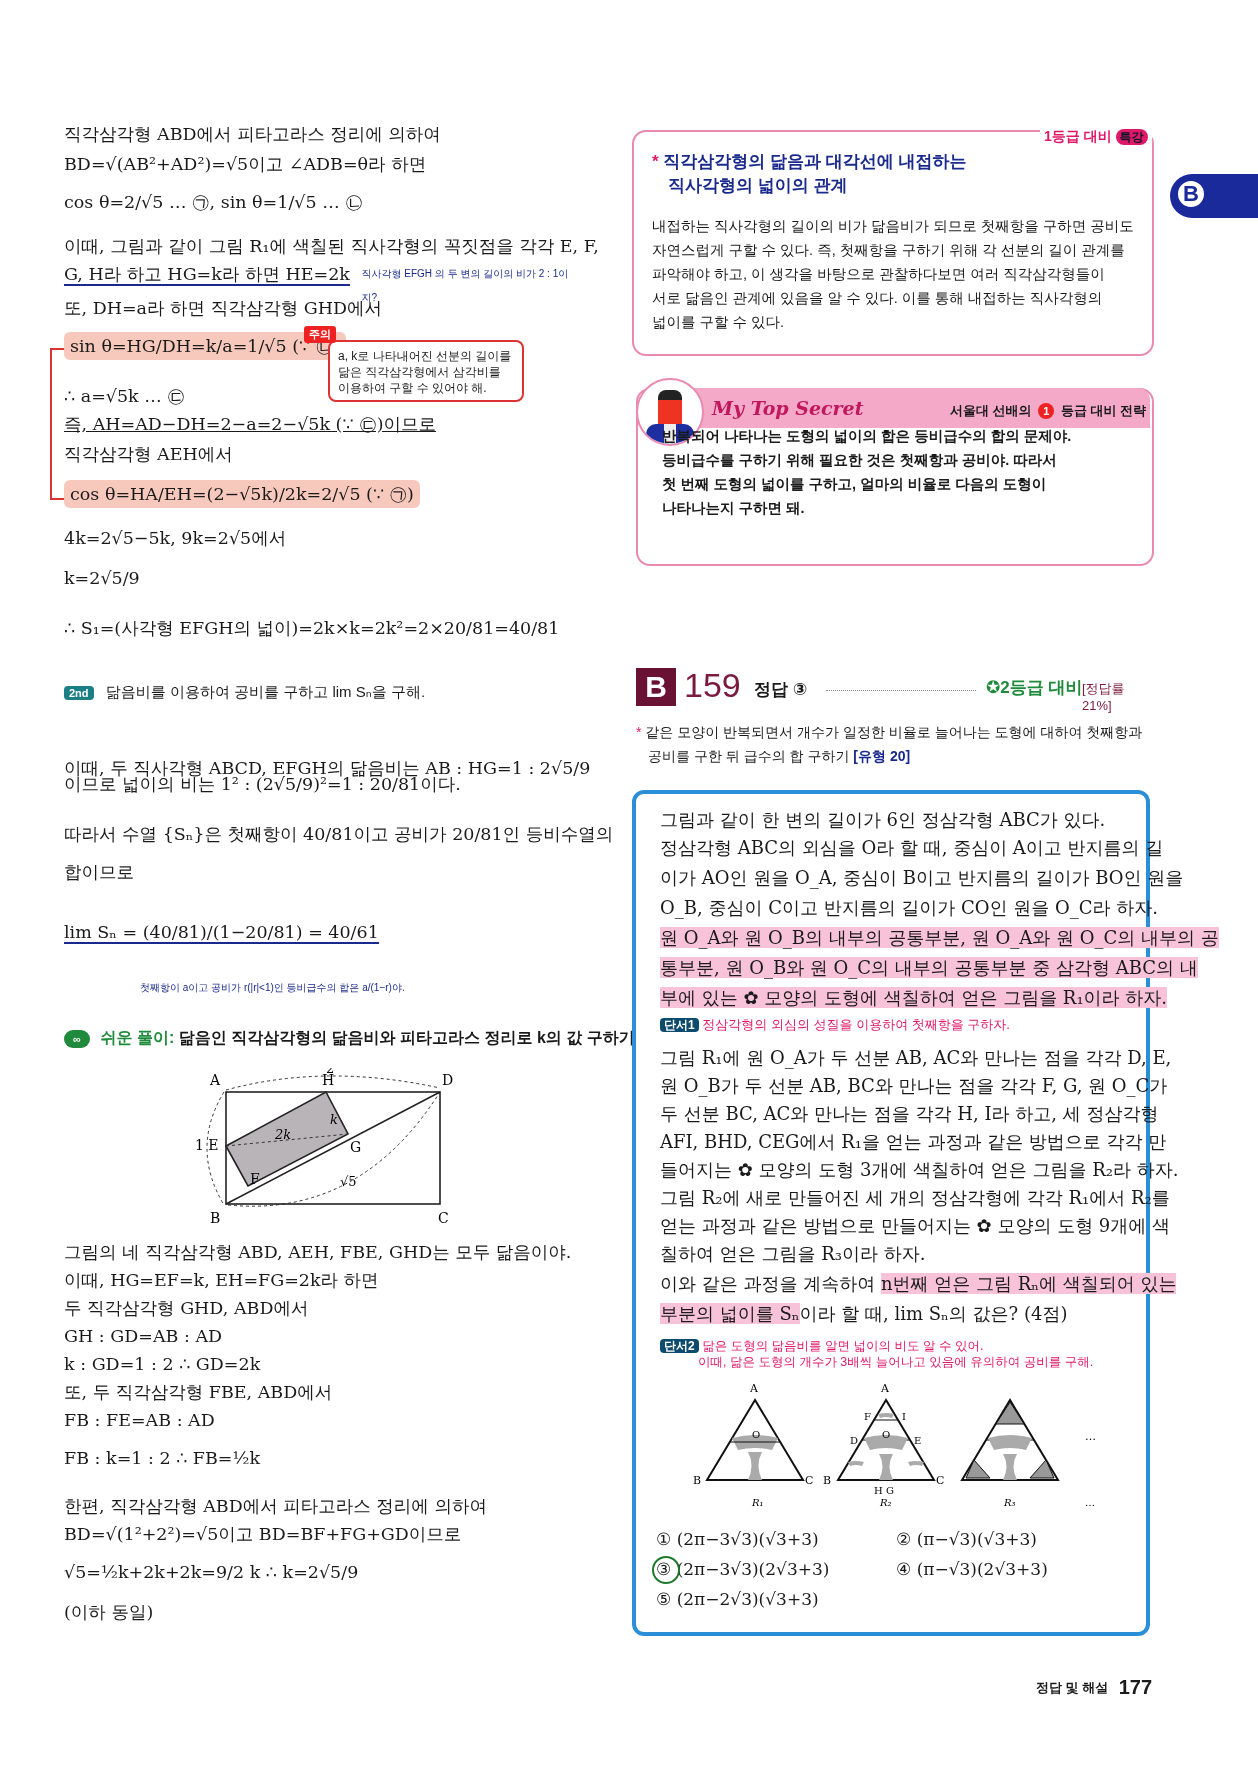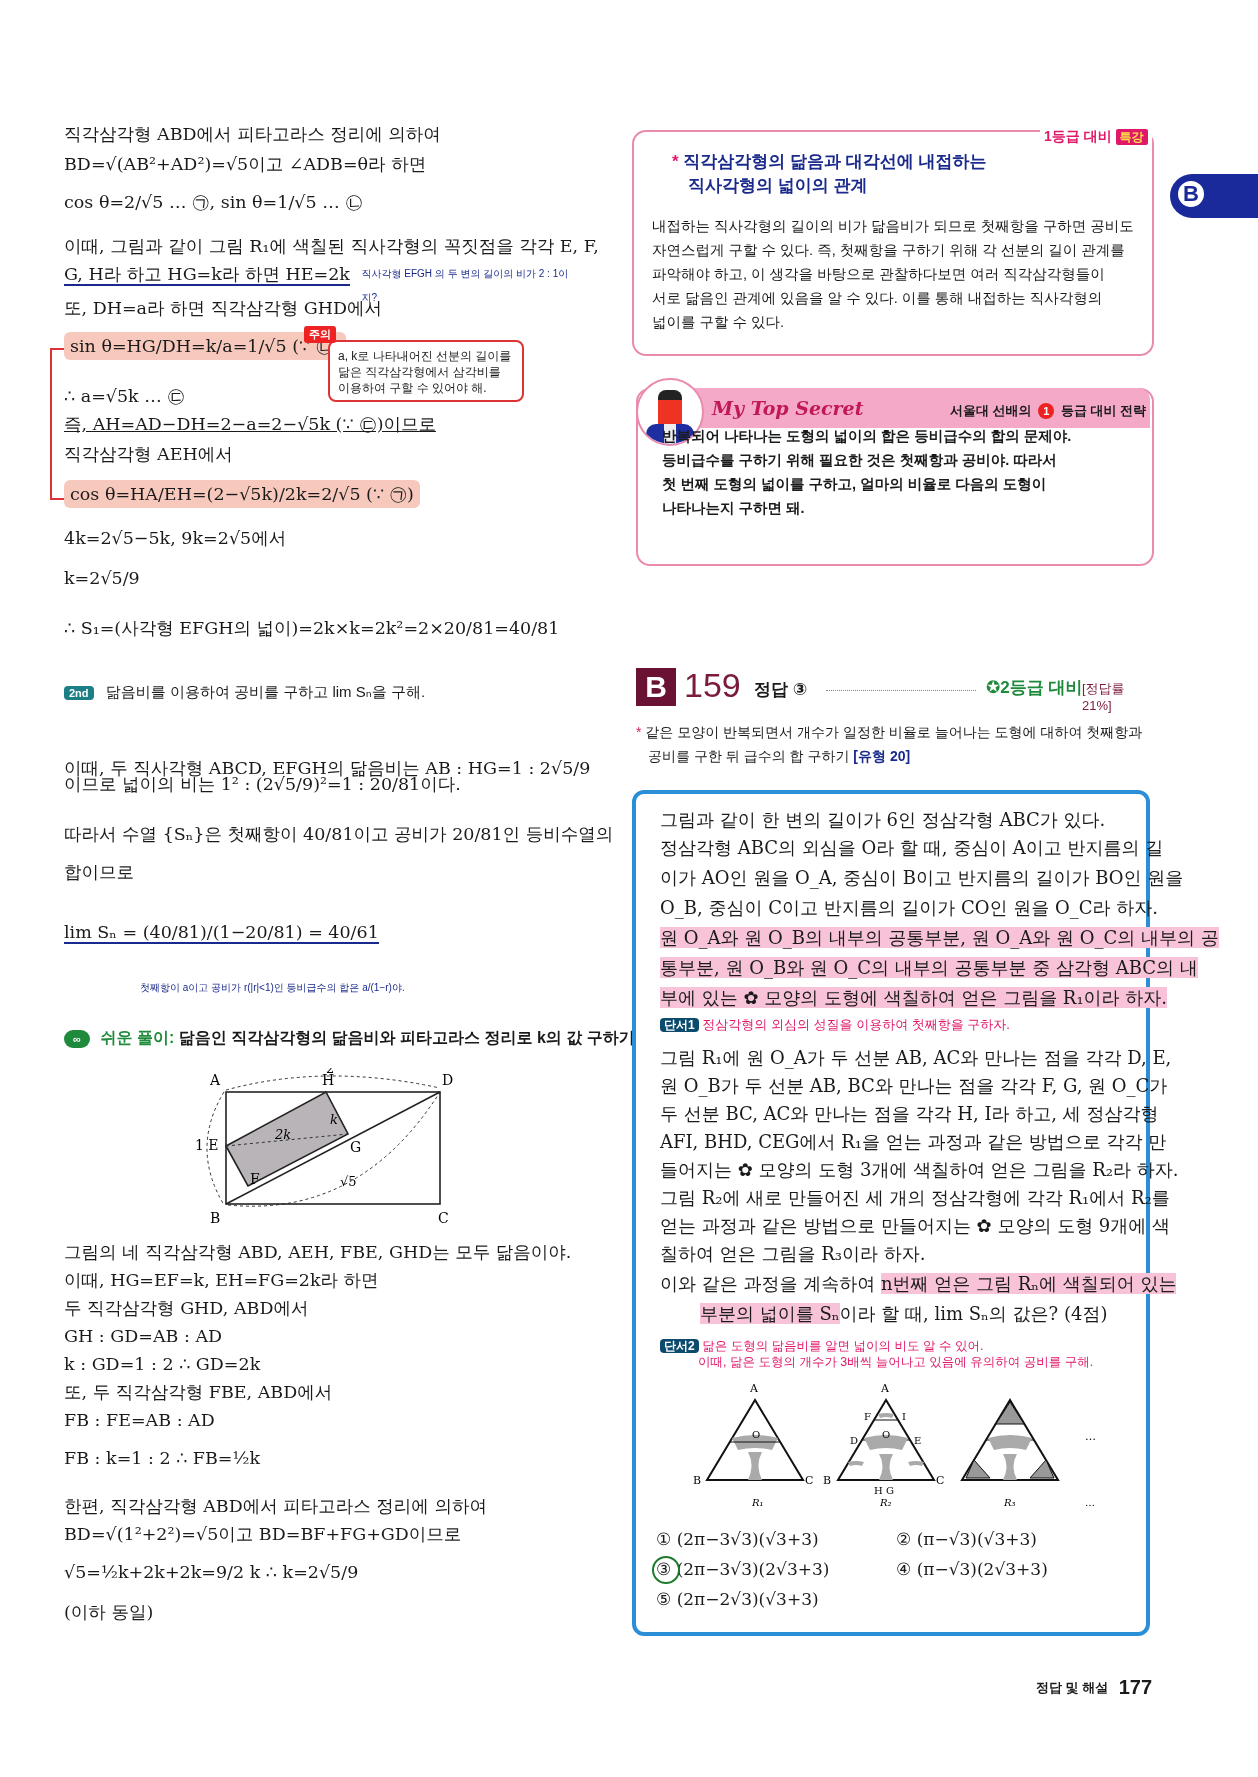--- a/index.html
+++ b/index.html
@@ -115,23 +115,23 @@
 
 <div style="position:absolute;left:1170px;top:174px;width:88px;height:44px;background:#1b2a9a;border-radius:22px 0 0 22px;">
   <div class="sans" style="position:absolute;left:5px;top:4px;width:32px;height:32px;border-radius:50%;background:#fff;border:3px solid #1b2a9a;box-sizing:border-box;text-align:center;line-height:26px;color:#1b2a9a;font-weight:bold;font-size:22px;">
     <span>B</span>
   </div>
 </div>
 
 <div class="pinkbox" style="left:632px;top:130px;width:518px;height:222px;"></div>
 <div class="sans" style="position:absolute;left:1040px;top:128px;font-size:14px;font-weight:bold;color:#e0186a;background:#fff;padding:0 4px;">
   <span>1등급 대비</span>
-  <span style="background:#e0186a;color:#fde047;border-radius:2px;padding:1px 4px;font-size:12px;">특강</span>
-</div>
-<div class="sans" style="position:absolute;left:672px;top:150px;font-size:17px;font-weight:bold;color:#1a2a8c;line-height:24px;">
+  <span style="background:#e0186a;color:#0f172a;border-radius:8px;padding:1px 4px;font-size:12px;">특강</span>
+</div>
+<div class="sans" style="position:absolute;left:652px;top:150px;font-size:17px;font-weight:bold;color:#1a2a8c;line-height:24px;">
   <div><span style="color:#e0186a;">* </span><span>직각삼각형의 닮음과 대각선에 내접하는</span></div>
   <div style="padding-left:16px;">직사각형의 넓이의 관계</div>
 </div>
 <div class="sans" style="position:absolute;left:652px;top:214px;font-size:14.5px;line-height:24px;white-space:nowrap;">
   <div>내접하는 직사각형의 길이의 비가 닮음비가 되므로 첫째항을 구하면 공비도</div>
   <div>자연스럽게 구할 수 있다. 즉, 첫째항을 구하기 위해 각 선분의 길이 관계를</div>
   <div>파악해야 하고, 이 생각을 바탕으로 관찰하다보면 여러 직각삼각형들이</div>
   <div>서로 닮음인 관계에 있음을 알 수 있다. 이를 통해 내접하는 직사각형의</div>
   <div>넓이를 구할 수 있다.</div>
 </div>
@@ -189,21 +189,21 @@
 <div class="q" style="top:1072px;">원 O_B가 두 선분 AB, BC와 만나는 점을 각각 F, G, 원 O_C가</div>
 <div class="q" style="top:1100px;">두 선분 BC, AC와 만나는 점을 각각 H, I라 하고, 세 정삼각형</div>
 <div class="q" style="top:1128px;">AFI, BHD, CEG에서 R₁을 얻는 과정과 같은 방법으로 각각 만</div>
 <div class="q" style="top:1156px;">들어지는 ✿ 모양의 도형 3개에 색칠하여 얻은 그림을 R₂라 하자.</div>
 <div class="q" style="top:1184px;">그림 R₂에 새로 만들어진 세 개의 정삼각형에 각각 R₁에서 R₂를</div>
 <div class="q" style="top:1212px;">얻는 과정과 같은 방법으로 만들어지는 ✿ 모양의 도형 9개에 색</div>
 <div class="q" style="top:1240px;">칠하여 얻은 그림을 R₃이라 하자.</div>
 <div class="q" style="top:1270px;">
   <span>이와 같은 과정을 계속하여 </span><span class="pinkhl">n번째 얻은 그림 Rₙ에 색칠되어 있는</span>
 </div>
-<div class="q" style="top:1300px;margin-left:40px;">
+<div class="q" style="top:1300px;">
   <span class="pinkhl">부분의 넓이를 Sₙ</span><span>이라 할 때, lim Sₙ의 값은? (4점)</span>
 </div>
 
 <div class="q hint" style="top:1338px;font-size:12.5px;line-height:16px;">
   <div><span class="hint-tag">단서2</span> <span>닮은 도형의 닮음비를 알면 넓이의 비도 알 수 있어.</span></div>
   <div style="padding-left:38px;">이때, 닮은 도형의 개수가 3배씩 늘어나고 있음에 유의하여 공비를 구해.</div>
 </div>
 
 <svg style="position:absolute;left:690px;top:1380px;" width="420" height="130" viewBox="0 0 420 130">
 

